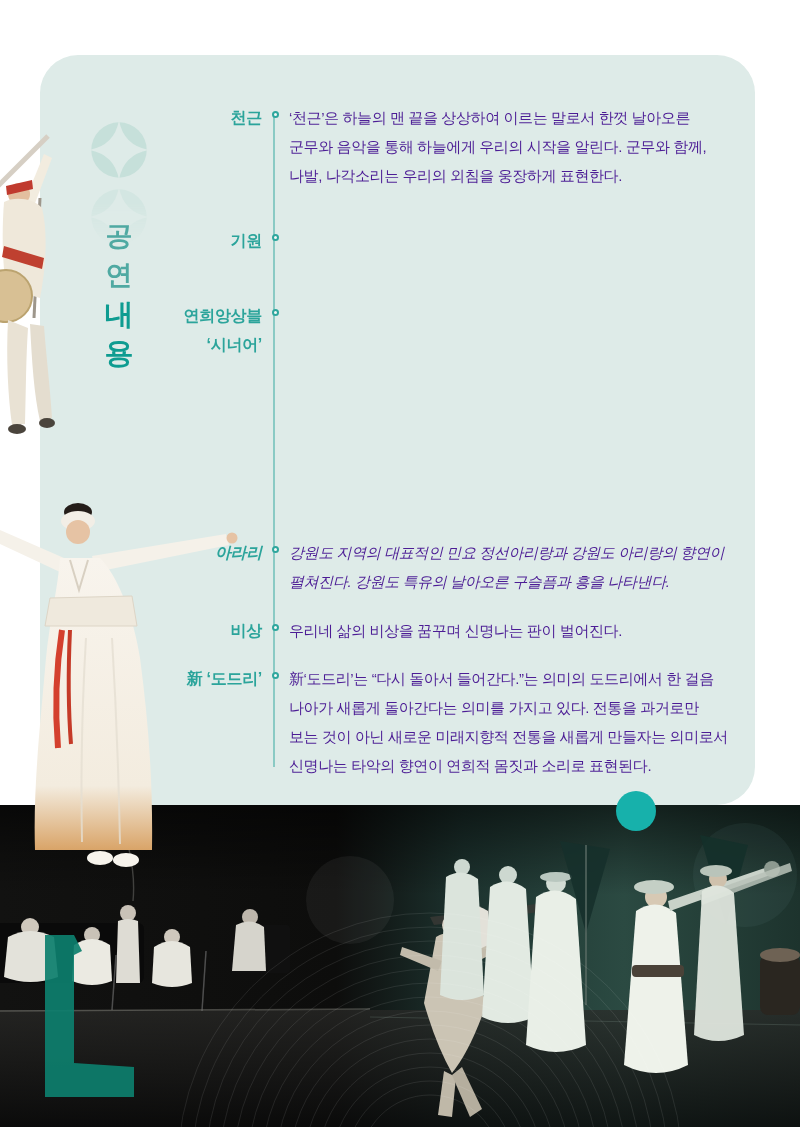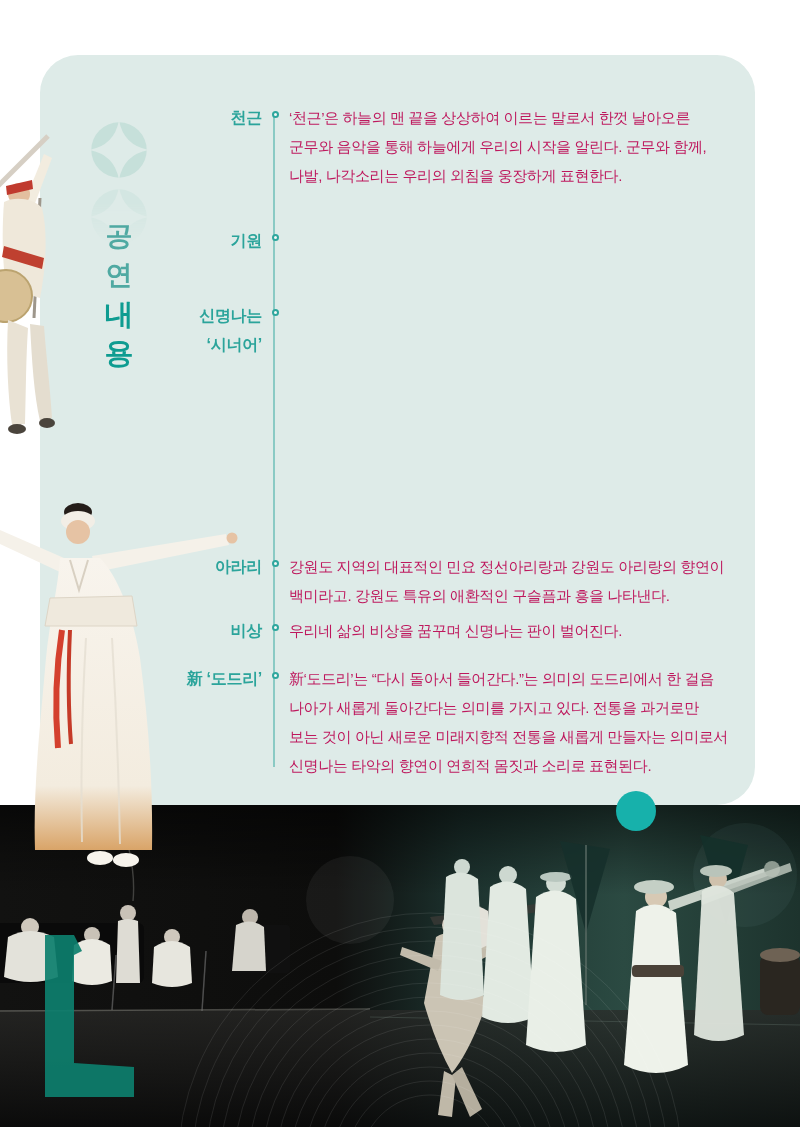--- a/index.html
+++ b/index.html
@@ -35,32 +35,32 @@
   
   .timeline {
     position:absolute; left:233px; top:57px; width:2px; height:655px;
     background:#74c2ba; opacity:.8;
   }
   .section {
     position:absolute; left:105px; width:600px;
     display:grid; grid-template-columns:117px 27px 1fr;
   }
   .s1 { top:35px;margin-top:13px; }  .s2 { top:171px; } .s3 { top:246px; }
-  .s4 { top:497px; } .s5 { top:561px; } .s6 { top:609px; }
+  .s4 { top:483px;font-style:italic; } .s5 { top:561px; } .s6 { top:609px; }
   .sec-label {
     text-align:right; font-size:16px; font-weight:800; color:#2ba49b;
     line-height:29px; white-space:pre-line; letter-spacing:-.3px;
   }
   .sec-bullet-col { display:flex; justify-content:center; align-items:flex-start; }
   .bullet {
     width:7px; height:7px; margin-top:8px; border-radius:50%;
     border:2.5px solid #2ea69d; background:#f2f7f5; position:relative; z-index:2;
   }
   .sec-body {
-    font-size:15px; line-height:29px; color:#be185d;
+    font-size:15px; line-height:29px; color:#4c1d95;
     white-space:pre-line; letter-spacing:-.4px;
   }
 
   
   .photo-drummer { position:absolute; left:0; top:128px; width:58px; height:310px; z-index:5; }
   .photo-dancer  { position:absolute; left:0; top:478px; width:240px; height:392px; z-index:6; }
 
   
   .stage { position:absolute; left:0; top:805px; width:800px; height:322px; z-index:4; }
 
@@ -108,33 +108,33 @@
 군무와 음악을 통해 하늘에게 우리의 시작을 알린다. 군무와 함께,
 나발, 나각소리는 우리의 외침을 웅장하게 표현한다.</div>
     </div>
     <div class="section s2">
       <div class="sec-label">기원</div>
       <div class="sec-bullet-col">
           <span class="bullet"></span>
         </div>
     </div>
     <div class="section s3">
-      <div class="sec-label">신명나는
+      <div class="sec-label">연희앙상블
 ‘시너어’</div>
       <div class="sec-bullet-col">
           <span class="bullet"></span>
         </div>
     </div>
     <div class="section s4">
       <div class="sec-label">아라리</div>
       <div class="sec-bullet-col">
           <span class="bullet"></span>
         </div>
       <div class="sec-body">강원도 지역의 대표적인 민요 정선아리랑과 강원도 아리랑의 향연이
-백미라고. 강원도 특유의 애환적인 구슬픔과 흥을 나타낸다.</div>
+펼쳐진다. 강원도 특유의 날아오른 구슬픔과 흥을 나타낸다.</div>
     </div>
     <div class="section s6">
       <div class="sec-label">新 ‘도드리’</div>
       <div class="sec-bullet-col">
           <span class="bullet"></span>
         </div>
       <div class="sec-body">新‘도드리’는 “다시 돌아서 들어간다.”는 의미의 도드리에서 한 걸음
 나아가 새롭게 돌아간다는 의미를 가지고 있다. 전통을 과거로만
 보는 것이 아닌 새로운 미래지향적 전통을 새롭게 만들자는 의미로서
 신명나는 타악의 향연이 연희적 몸짓과 소리로 표현된다.</div>

